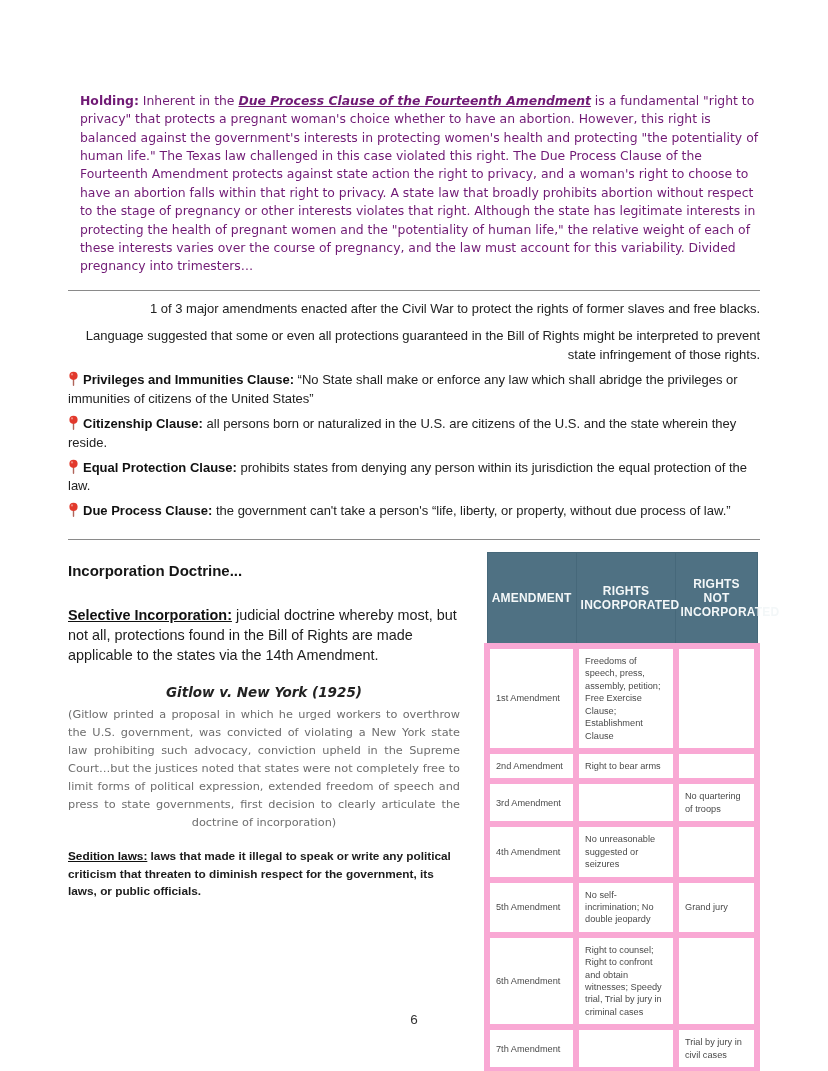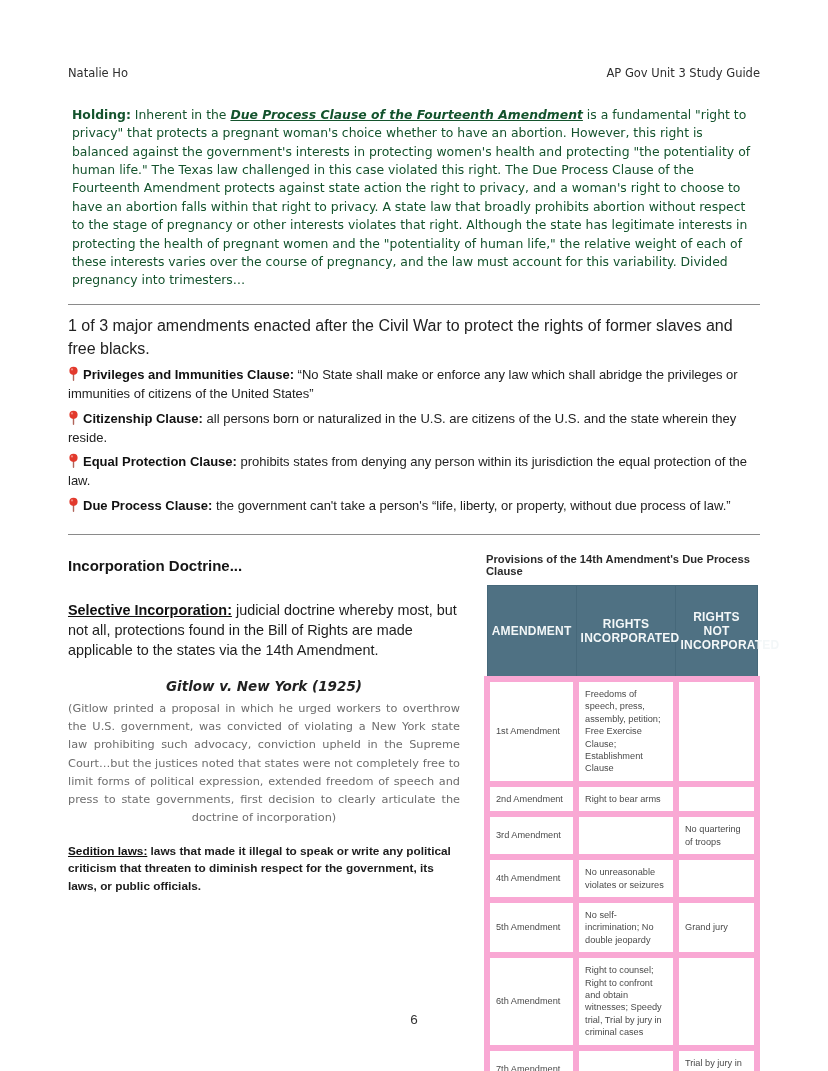--- a/index.html
+++ b/index.html
@@ -12,31 +12,31 @@
     color:#1d1d1d;
     box-sizing:border-box;
     padding:66px 68px 0 68px;
     overflow:hidden;
   }
   
   .hdr{display:flex;justify-content:space-between;font-size:11.5px;color:#2e2e2e;
        font-family:"DejaVu Sans", sans-serif;}
   
   .comic{font-family:"DejaVu Sans", sans-serif;}
-  .holding{margin:26px 0 0 4px;font-size:12.4px;line-height:1.48;color:#14532d;}
+  .holding{margin:26px 0 0 12px;font-size:12.4px;line-height:1.48;color:#701a75;}
   .holding b{font-weight:bold;}
   .dp-link{font-style:italic;font-weight:bold;text-decoration:underline;}
   hr.rule{border:none;border-top:1.6px solid var(--rule_gray,#8a8a8a);margin:14px 0 0 0;}
   
   .sec14 h1{
     font-family:"Liberation Serif", serif;
     font-size:23px;font-weight:bold;color:#111;
     margin:14px 0 0 0;letter-spacing:.2px;
   }
-  .sec14 p{font-size:16px;line-height:1.45;margin:9px 0 0 0;color:#222;}
+  .sec14 p{font-size:13px;line-height:1.45;margin:9px 0 0 0;color:#222;text-align:right;}
   .clause{font-size:13px;line-height:1.45;margin:6px 0 0 0;color:#222;}
   .clause b{font-weight:bold;color:#111;}
   .pin{display:inline-block;width:11px;height:16px;vertical-align:-3px;margin-right:4px;}
   
   .twocol{display:flex;margin-top:12px;}
   .leftcol{width:392px;flex:0 0 392px;}
   .rightcol{margin-left:24px;flex:1;}
   .leftcol h2{font-size:15px;font-weight:bold;color:#161616;margin:10px 0 0 0;}
   .defn{font-size:15.4px;line-height:1.36;margin:7px 0 0 0;color:#222;}
   .selective{font-size:14.4px;line-height:1.4;margin:26px 0 0 0;color:#1c1c1c;}
@@ -61,31 +61,28 @@
   }
   table.inc col.c1{width:33%;} table.inc col.c2{width:37%;} table.inc col.c3{width:30%;}
   .pgnum{position:absolute;bottom:44px;left:0;width:100%;text-align:center;
          font-size:13.5px;color:#333;}
 </style>
 </head>
 <body>
 
 <div class="page">
 
-  <div class="hdr">
-    <span>Natalie Ho</span>
-    <span>AP Gov Unit 3 Study Guide</span>
-  </div>
 
   <p class="holding comic"><b>Holding:</b><span> Inherent in the </span><span class="dp-link">Due Process Clause of the Fourteenth Amendment</span><span> is a fundamental "right to privacy" that protects a pregnant woman's choice whether to have an abortion. However, this right is balanced against the government's interests in protecting women's health and protecting "the potentiality of human life." The Texas law challenged in this case violated this right. The Due Process Clause of the Fourteenth Amendment protects against state action the right to privacy, and a woman's right to choose to have an abortion falls within that right to privacy. A state law that broadly prohibits abortion without respect to the stage of pregnancy or other interests violates that right. Although the state has legitimate interests in protecting the health of pregnant women and the "potentiality of human life," the relative weight of each of these interests varies over the course of pregnancy, and the law must account for this variability. Divided pregnancy into trimesters…</span></p>
 
   <hr class="rule">
 
   <section class="sec14">
     <p>1 of 3 major amendments enacted after the Civil War to protect the rights of former slaves and free blacks.</p>
+    <p>Language suggested that some or even all protections guaranteed in the Bill of Rights might be interpreted to prevent state infringement of those rights.</p>
 
     <div class="clause">
       <span class="pin"><svg viewBox="0 0 10 16" width="11" height="16">
             <rect x="4.3" y="7" width="1.4" height="8" rx="0.7" fill="#b0655a"></rect>
             <circle cx="5" cy="4.8" r="4.1" fill="var(--pin_red,#e2392c)"></circle>
             <circle cx="3.5" cy="3.4" r="1.1" fill="#f08a80"></circle>
           </svg></span><b>Privileges and Immunities Clause:</b><span> “No State shall make or enforce any law which shall abridge the privileges or immunities of citizens of the United States”</span>
     </div>
     <div class="clause">
       <span class="pin"><svg viewBox="0 0 10 16" width="11" height="16">
@@ -115,21 +112,20 @@
   <div class="twocol">
     <div class="leftcol">
       <h2>Incorporation Doctrine...</h2>
       <p class="selective"><b class="ulabel">Selective Incorporation:</b><span> judicial doctrine whereby most, but not all, protections found in the Bill of Rights are made applicable to the states via the 14th Amendment.</span></p>
       <p class="case-title comic">Gitlow v. New York (1925)</p>
       <p class="case-note comic">(Gitlow printed a proposal in which he urged workers to overthrow the U.S. government, was convicted of violating a New York state law prohibiting such advocacy, conviction upheld in the Supreme Court…but the justices noted that states were not completely free to limit forms of political expression, extended freedom of speech and press to state governments, first decision to clearly articulate the doctrine of incorporation)</p>
       <p class="sedition"><b class="ulabel">Sedition laws:</b><span> laws that made it illegal to speak or write any political criticism that threaten to diminish respect for the government, its laws, or public officials.</span></p>
     </div>
 
     <div class="rightcol">
-      <p class="tbl-title">Provisions of the 14th Amendment's Due Process Clause</p>
       <table class="inc">
         <colgroup>
             <col class="c1">
             <col class="c2">
             <col class="c3">
           </colgroup>
         <thead>
           <tr>
             <th>AMENDMENT</th>
             <th>RIGHTS INCORPORATED</th>
@@ -147,21 +143,21 @@
               <td>Right to bear arms</td>
               <td></td>
             </tr>
           <tr>
               <td>3rd Amendment</td>
               <td></td>
               <td>No quartering of troops</td>
             </tr>
           <tr>
               <td>4th Amendment</td>
-              <td>No unreasonable violates or seizures</td>
+              <td>No unreasonable suggested or seizures</td>
               <td></td>
             </tr>
           <tr>
               <td>5th Amendment</td>
               <td>No self-incrimination; No double jeopardy</td>
               <td>Grand jury</td>
             </tr>
           <tr>
               <td>6th Amendment</td>
               <td>Right to counsel; Right to confront and obtain witnesses; Speedy trial, Trial by jury in criminal cases</td>

